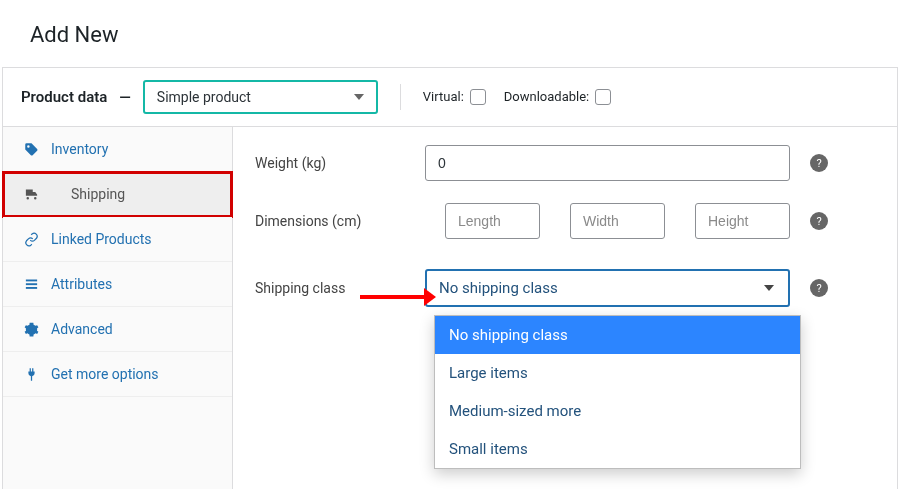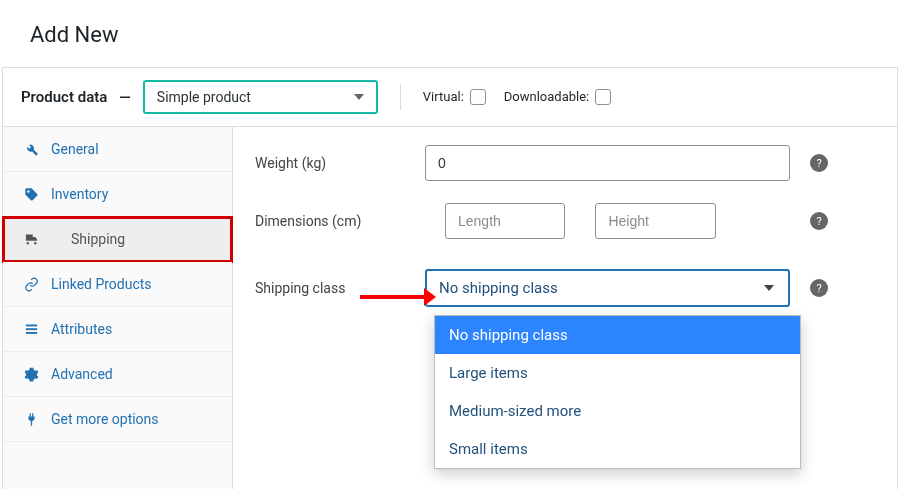--- a/index.html
+++ b/index.html
@@ -67,29 +67,20 @@
         <span>Downloadable:</span>
         <span class="chk"></span>
       </span>
     </div>
 
     <div class="body">
       <div class="tabs">
         <div class="tab">
           <span class="ico">
             <svg width="15" height="15" viewBox="0 0 24 24" fill="currentColor">
-                <path d="M22 19l-7-7 1-1c1.5-1.5 1.5-4 0-5.5S12 4 10.5 5.5L9.5 6.5 2.5 13.5 2 22l8.5-.5 7-7 4.5 4.5z" opacity="0"></path>
-                <path d="M21.7 18.3l-6-6a6 6 0 00-7.7-7.7l3.2 3.2-2.8 2.8-3.2-3.2a6 6 0 007.7 7.7l6 6a1 1 0 001.4 0l1.4-1.4a1 1 0 000-1.4z"></path>
-              </svg>
-          </span>
-          <span>General</span>
-        </div>
-        <div class="tab">
-          <span class="ico">
-            <svg width="15" height="15" viewBox="0 0 24 24" fill="currentColor">
                 <path d="M21 11l-9-9H4a2 2 0 00-2 2v8l9 9a2 2 0 002.8 0L21 13.8a2 2 0 000-2.8zM7 9a2 2 0 110-4 2 2 0 010 4z"></path>
               </svg>
           </span>
           <span>Inventory</span>
         </div>
         <div class="tab active highlighted">
           <span class="ico">
             <svg width="15" height="15" viewBox="0 0 24 24" fill="currentColor">
                 <path d="M3 4h11v10H3zM14 8h4l3 4v2h-7zM6 20a2 2 0 100-4 2 2 0 000 4zm12 0a2 2 0 100-4 2 2 0 000 4z"></path>
               </svg>
@@ -138,20 +129,21 @@
           <div class="fld-ctrl">
             <input class="inp" value="0" style="">
           </div>
           <div class="fld-help"><span class="help-c">?</span></div>
         </div>
 
         <div class="fld">
           <div class="fld-label">Dimensions (cm)</div>
           <div class="fld-ctrl">
             <input class="inp small" placeholder="Length" style="">
+            <input class="inp small" placeholder="Width" style="">
             <input class="inp small" placeholder="Height" style="">
           </div>
           <div class="fld-help"><span class="help-c">?</span></div>
         </div>
 
         <div class="fld" style="margin-top:30px;">
           <div class="fld-label">Shipping class</div>
           <div class="fld-ctrl">
             <div class="sel-box">
               <span>No shipping class</span>

